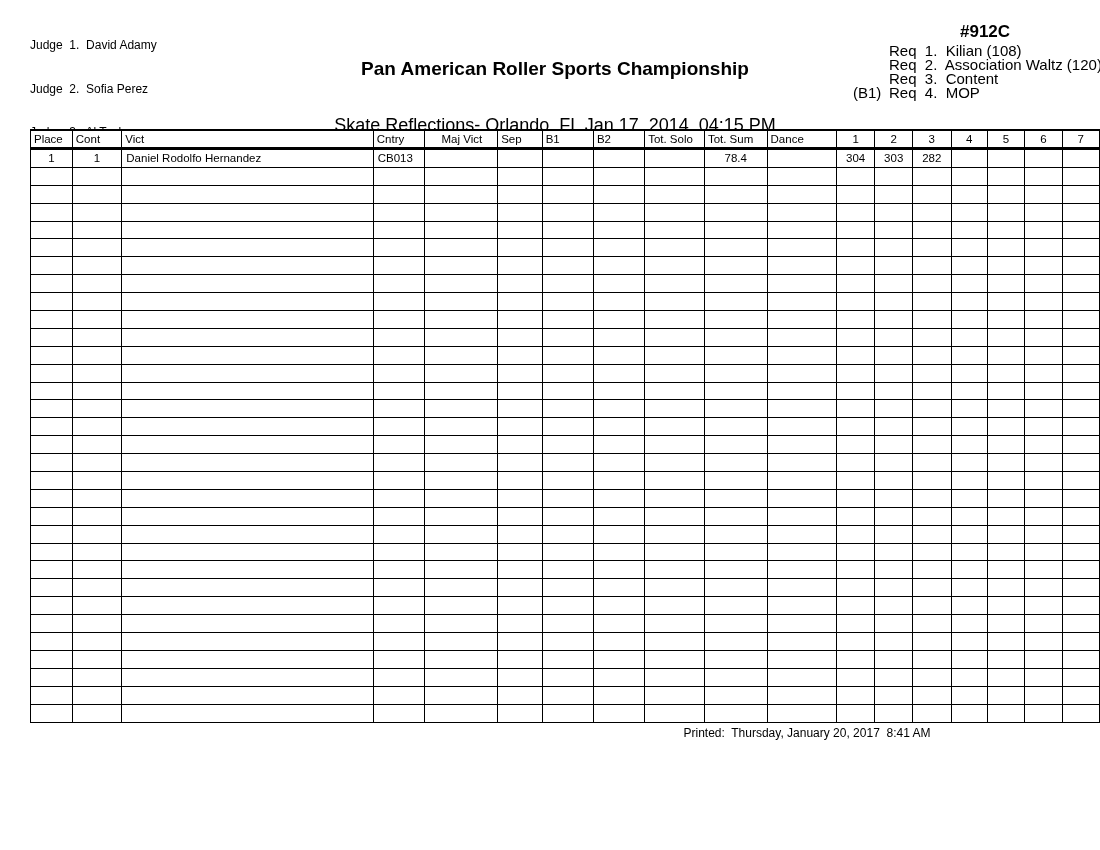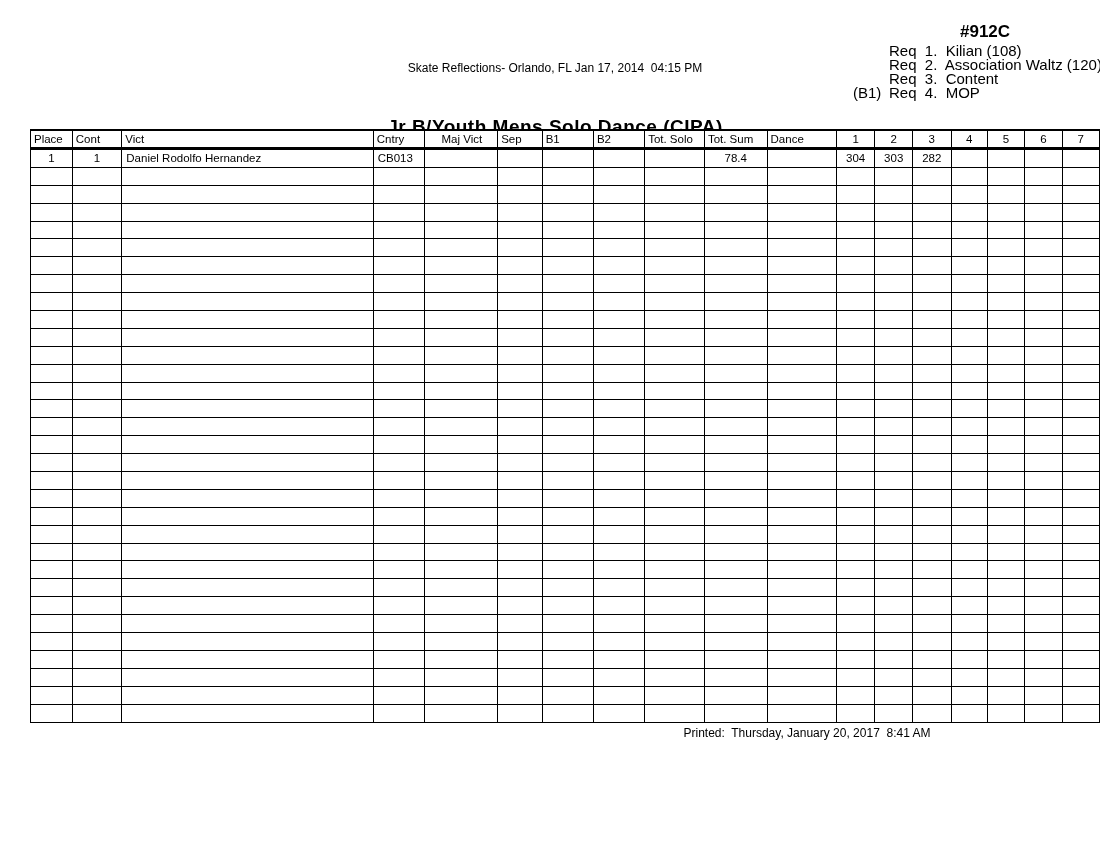--- a/index.html
+++ b/index.html
@@ -3,21 +3,21 @@
 <meta charset="utf-8">
 <style>
   html,body{margin:0;padding:0;background:#fff;}
   .page{
     position:relative;width:1100px;height:850px;background:#ffffff;
     font-family:"Liberation Sans",sans-serif;color:#000;overflow:hidden;
   }
   .judges{position:absolute;left:30px;top:9px;font-size:12px;line-height:14.5px;white-space:pre;}
   .title-block{position:absolute;left:255px;top:22px;width:600px;text-align:center;white-space:pre;}
   .title-main{font-size:19px;font-weight:bold;line-height:21px;}
-  .title-venue{font-size:12px;line-height:20px;}
+  .title-venue{font-size:18px;line-height:20px;}
   .title-event{font-size:19px;font-weight:bold;line-height:20px;margin-top:3px;letter-spacing:0.5px;}
   .title-report{font-size:16px;line-height:20px;margin-top:4px;}
   .event-number{position:absolute;left:960px;top:22px;font-size:17px;font-weight:bold;}
   .reqs{position:absolute;left:853px;top:44px;font-size:15px;line-height:14px;}
   .req-line{display:flex;white-space:pre;}
   .req-prefix{display:inline-block;width:36px;}
   table.results{
     position:absolute;left:30px;top:129px;border-collapse:collapse;table-layout:fixed;
     border:1px solid #000;border-top:2px solid #000;background:#fff;
   }
@@ -33,22 +33,28 @@
   .footer-printed{
     position:absolute;left:562px;top:726px;width:490px;text-align:center;
     font-size:12px;white-space:pre;
   }
 </style>
 </head>
 <body>
 
 <div class="page">
 
+  <div class="judges">
+    <div>Judge  1.  David Adamy</div>
+    <div>Judge  2.  Sofia Perez</div>
+    <div>Judge  3.  Al Taglang</div>
+  </div>
 
   <div class="title-block">
+    <div class="title-main">Pan American Roller Sports Championship</div>
     <div class="title-venue">Skate Reflections- Orlando, FL Jan 17, 2014  04:15 PM</div>
     <div class="title-event">Jr B/Youth Mens Solo Dance (CIPA)</div>
     <div class="title-report">CIPA Results Summary Report</div>
   </div>
 
   <div class="event-number">#912C</div>
 
   <div class="reqs">
     <div class="req-line">
       <span class="req-prefix"></span><span>Req  1.  Kilian (108)</span>

